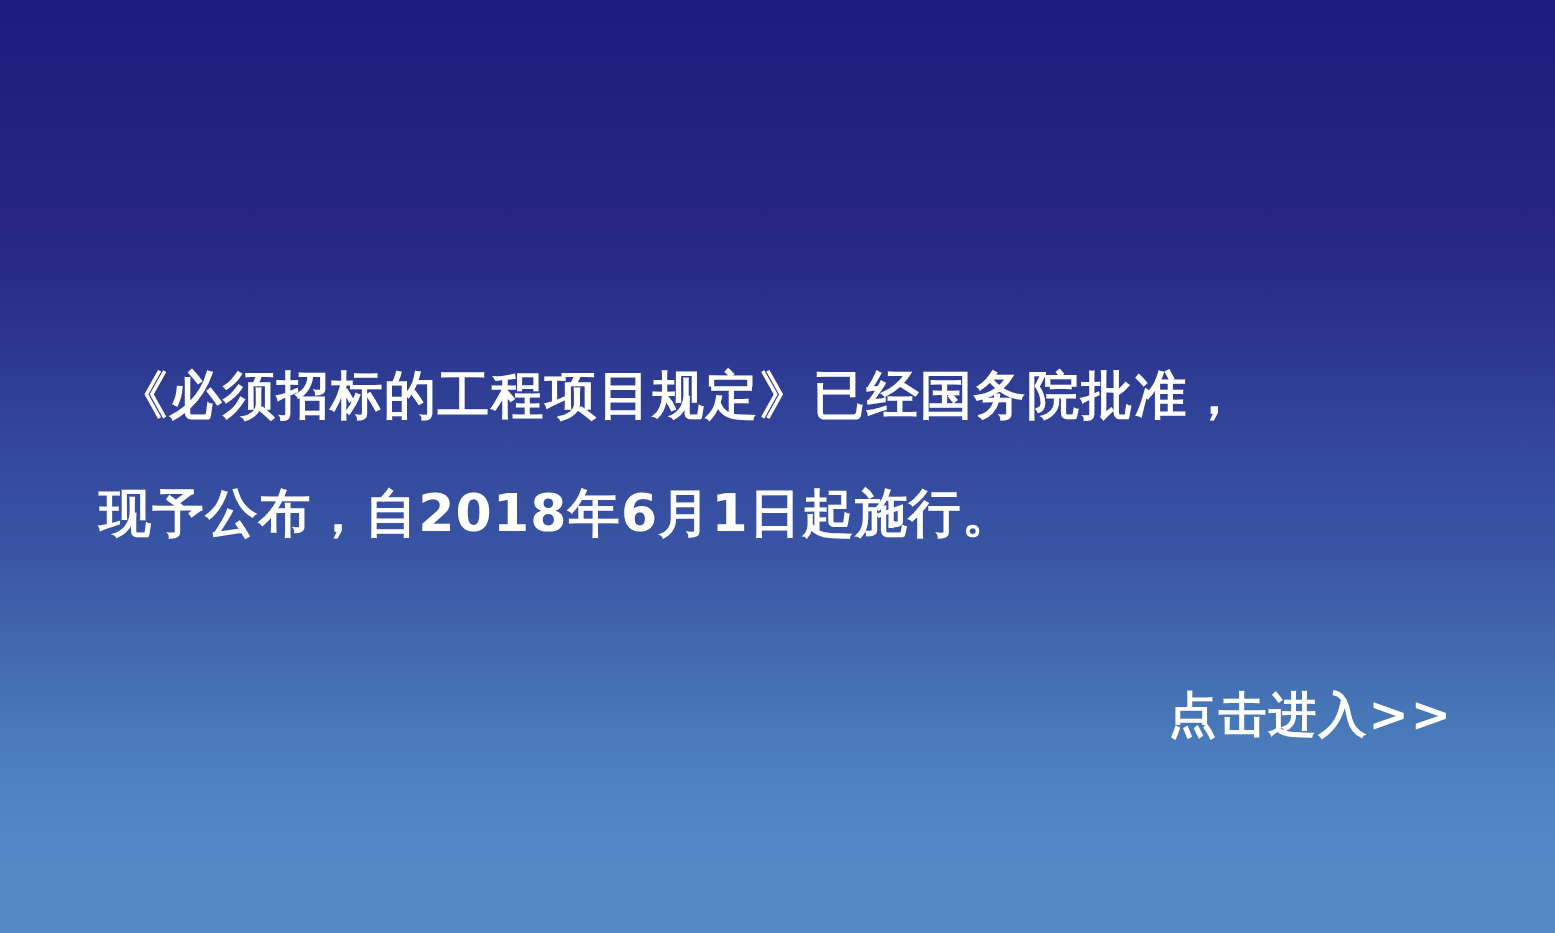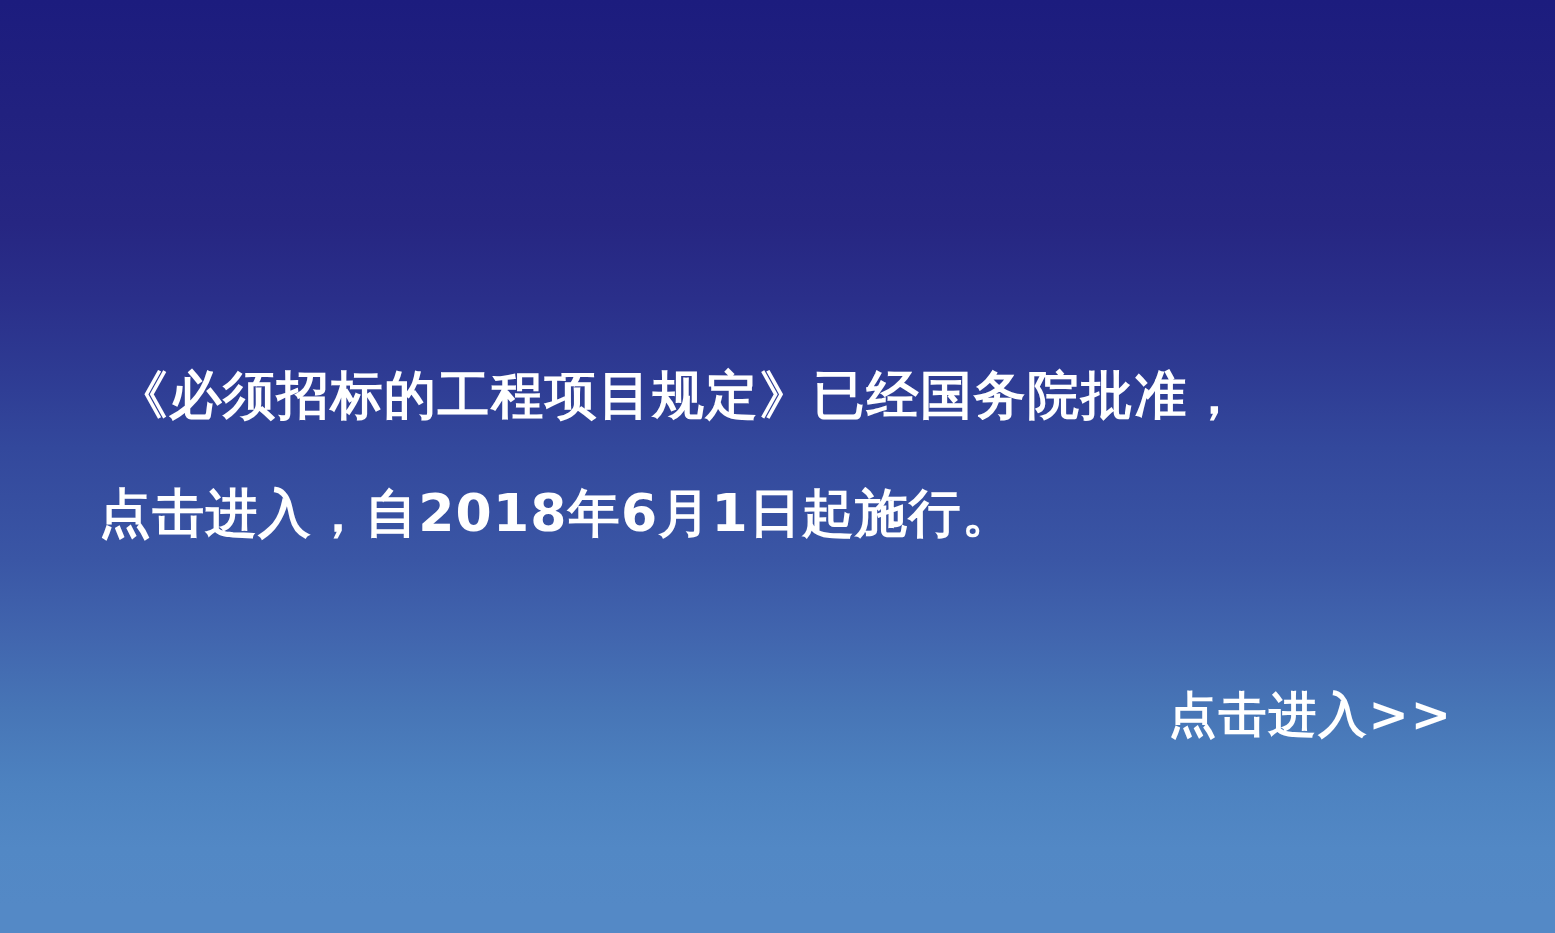--- a/index.html
+++ b/index.html
@@ -89,20 +89,20 @@
     cursor: pointer;
   }
 </style>
 </head>
 <body>
 
 <div id="banner">
 
   <div id="notice-body">
     <div class="notice-line line-1">《必须招标的工程项目规定》已经国务院批准，</div>
-    <div class="notice-line line-2">点击进入，自2018年6月1日起施行。</div>
+    <div class="notice-line line-2">现予公布，自2018年6月1日起施行。</div>
   </div>
 
   <div id="cta-row">
     <a id="enter-link" href="#">点击进入&gt;&gt;</a>
   </div>
 
 </div>
 
 </body></html>

